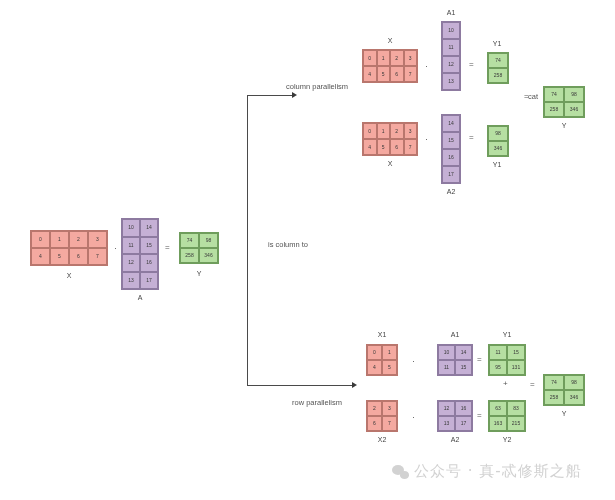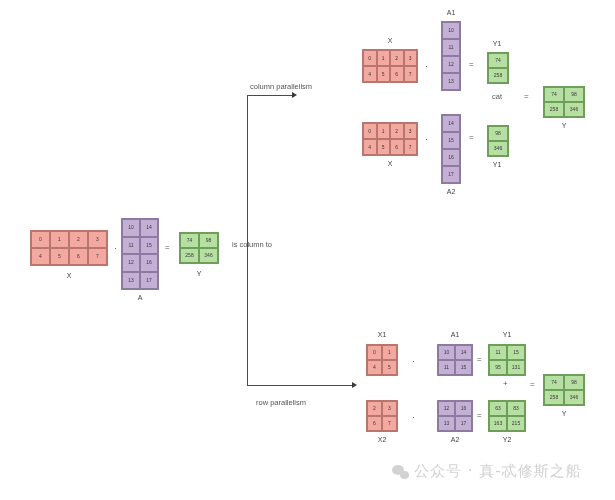--- a/index.html
+++ b/index.html
@@ -20,21 +20,21 @@
   .m-red  .cell{background:#f4a9a0;border-color:#b9766d;}
   .m-red  {border-color:#b9766d;}
   .m-purp .cell{background:#c5b0d5;border-color:#8d7aa0;}
   .m-purp {border-color:#8d7aa0;}
   .m-green .cell{background:#b6dfa2;border-color:#6f9d5c;}
   .m-green {border-color:#6f9d5c;}
 
   .mlabel{position:absolute;font-size:7px;color:#444;text-align:center;white-space:nowrap;}
   .op{position:absolute;font-size:8px;color:#555;}
   .op.dot{font-size:9px;}
-  .txt{position:absolute;font-size:7.5px;color:#555;white-space:nowrap;}
+  .txt{position:absolute;font-size:7.5px;color:#555;white-space:nowrap;margin-left:36px;}
 
   
   .line{position:absolute;background:#4a4a4a;}
   .vline{width:1px;}
   .hline{height:1px;}
   .arrowhead{position:absolute;width:0;height:0;
     border-top:3px solid transparent;border-bottom:3px solid transparent;
     border-left:5px solid #3a3a3a;}
 
   

